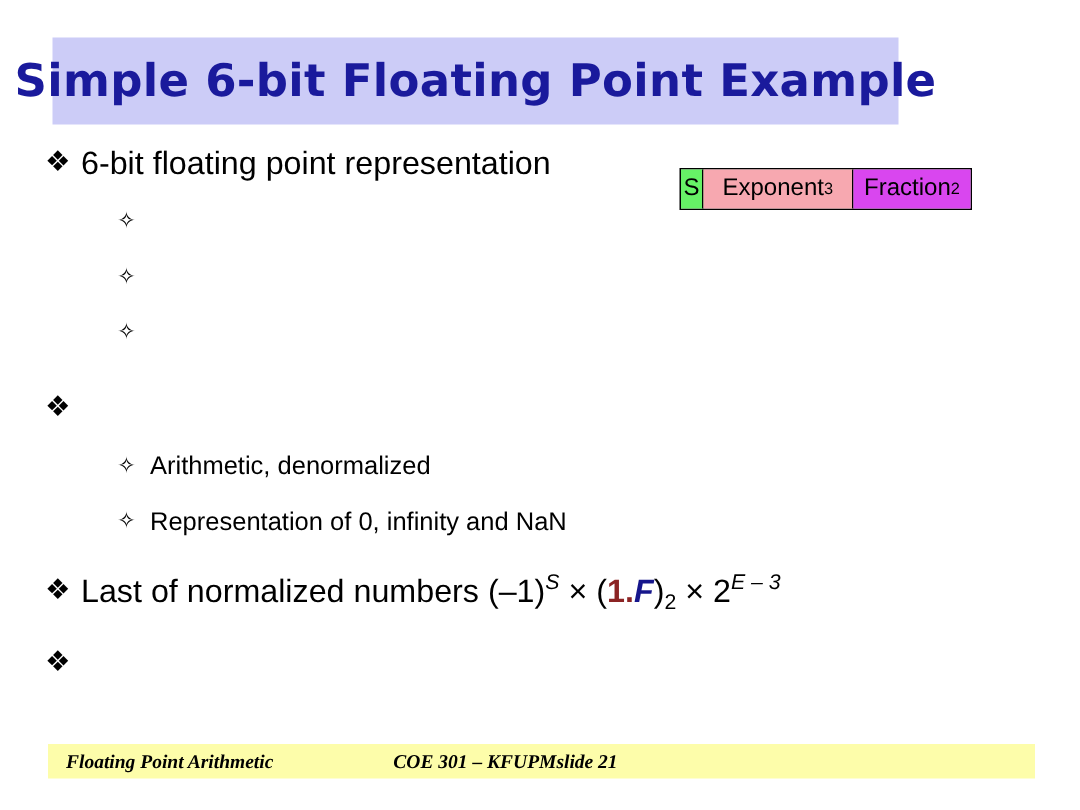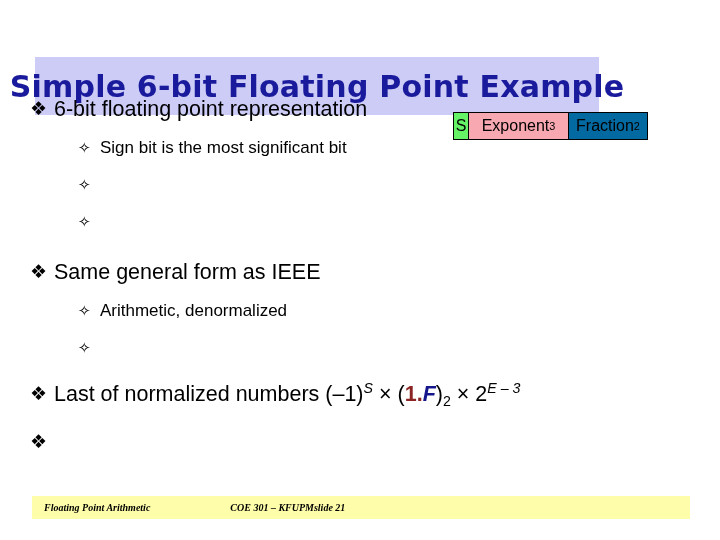--- a/index.html
+++ b/index.html
@@ -19,21 +19,20 @@
   #title-banner {
     position: absolute;
     left: 35px;
     top: 25px;
     width: 564px;
     height: 58px;
     background: #ccccf7;
     display: flex;
     align-items: center;
     justify-content: center;
-    margin-top: 32px;
   }
   #title-text {
     font-family: "DejaVu Sans", sans-serif;
     font-size: 30px;
     font-weight: 600;
     color: #1a1a9c;
     letter-spacing: 0.2px;
     white-space: nowrap;
   }
 
@@ -136,21 +135,21 @@
   #bitfield .cell:last-child { border-right: none; }
   .cell-sign {
     background: #66f266;
     width: 15px;
   }
   .cell-exp {
     background: #f7a8b0;
     width: 100px;
   }
   .cell-frac {
-    background: #0369a1;
+    background: #d946ef;
     width: 78px;
   }
   #bitfield sup {
     font-size: 0.68em;
     vertical-align: super;
     line-height: 0;
   }
 
   
   #footer-band {
@@ -160,21 +159,21 @@
     width: 658px;
     height: 23px;
     background: #fdfdaa;
     display: flex;
     align-items: center;
   }
   #footer-band .f-item {
     font-family: "Liberation Serif", serif;
     font-style: italic;
     font-weight: bold;
-    font-size: 10px;
+    font-size: 13px;
     color: #000000;
     white-space: nowrap;
   }
   #f-left  { margin-left: 12px; }
   #f-mid   { margin-left: 80px; }
   #f-right { }
 </style>
 </head>
 <body>
 
@@ -199,46 +198,45 @@
 <div id="content">
 
   <div class="bullet-l1">
     <span class="marker">❖</span>
     <span class="text">6-bit floating point representation</span>
   </div>
   <div class="gap-sm"></div>
 
   <div class="bullet-l2">
     <span class="marker">✧</span>
-    <span class="text">Sign bit is the most significant bit</span>
   </div>
   <div class="gap-sm"></div>
   <div class="bullet-l2">
     <span class="marker">✧</span>
   </div>
   <div class="gap-sm"></div>
   <div class="bullet-l2">
     <span class="marker">✧</span>
   </div>
 
   <div class="gap-lg"></div>
 
   <div class="bullet-l1">
     <span class="marker">❖</span>
-    <span class="text">Same general form as IEEE</span>
   </div>
   <div class="gap-sm"></div>
 
   <div class="bullet-l2">
     <span class="marker">✧</span>
     <span class="text">Arithmetic, denormalized</span>
   </div>
   <div class="gap-sm"></div>
   <div class="bullet-l2">
     <span class="marker">✧</span>
+    <span class="text">Representation of 0, infinity and NaN</span>
   </div>
 
   <div class="gap-md"></div>
 
   <div class="bullet-l1">
     <span class="marker">❖</span>
     <span class="text formula"><span>Last of normalized numbers</span>&nbsp;<span>(–1)</span><sup class="var">S</sup> <span>×</span> <span>(</span><span class="lead-red">1.</span><span class="frac-blue">F</span><span>)</span><sub>2</sub> <span>×</span> <span>2</span><sup class="var">E – 3</sup></span>
   </div>
 
   <div class="gap-md"></div>

